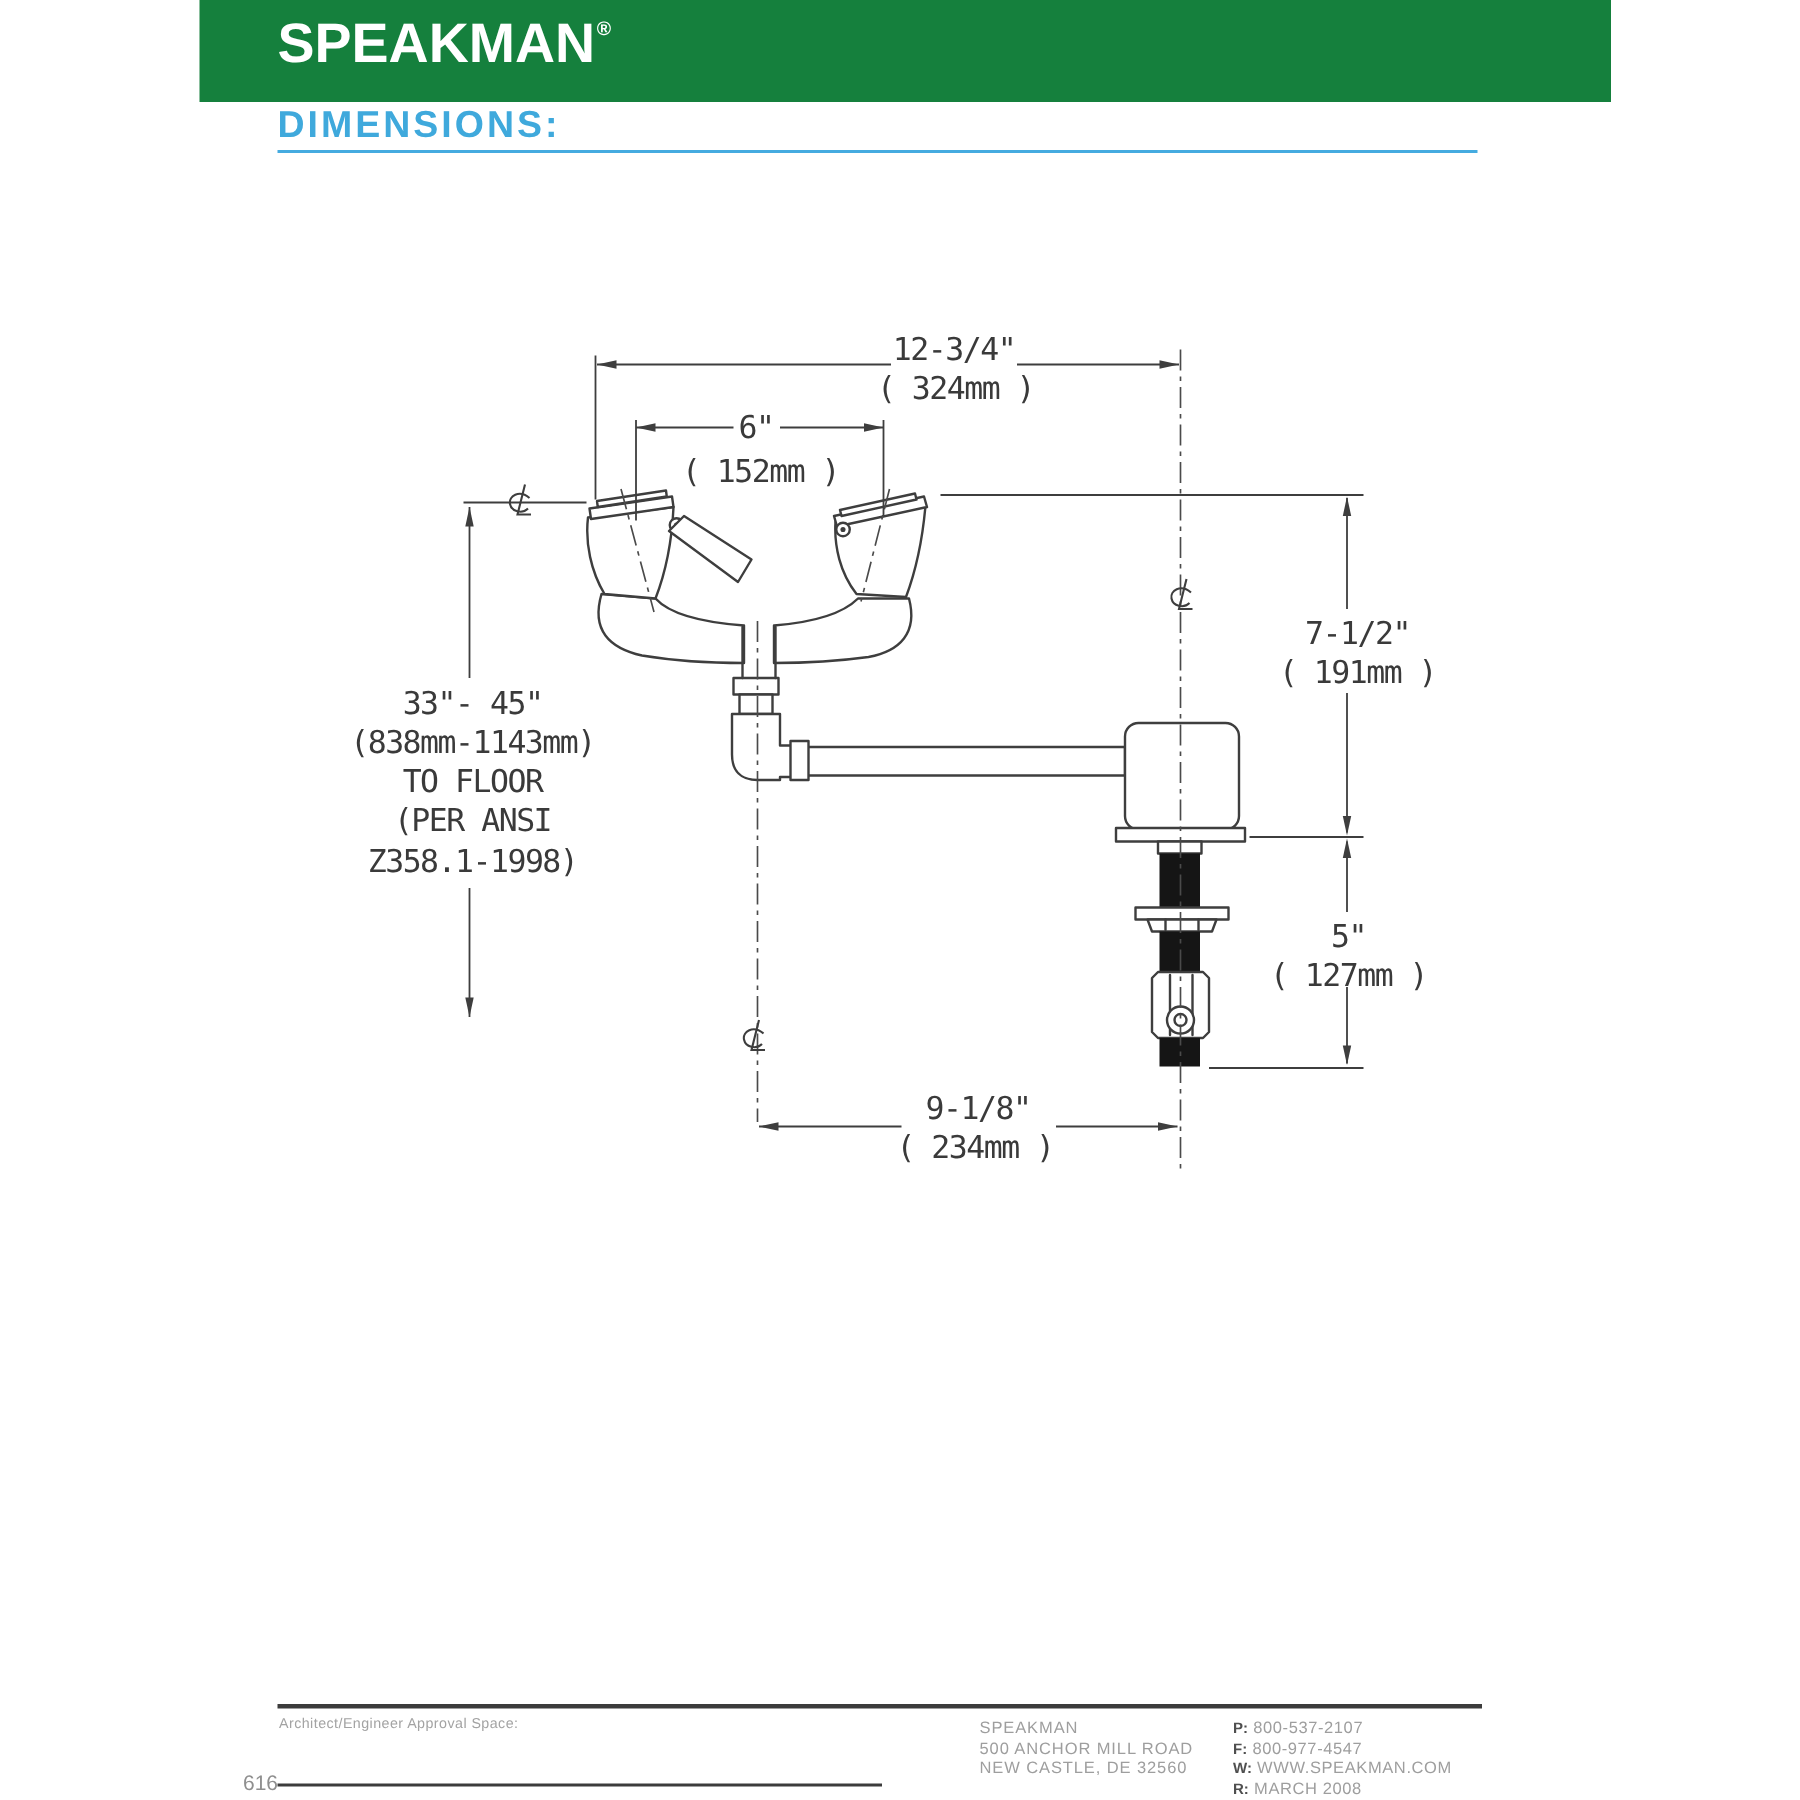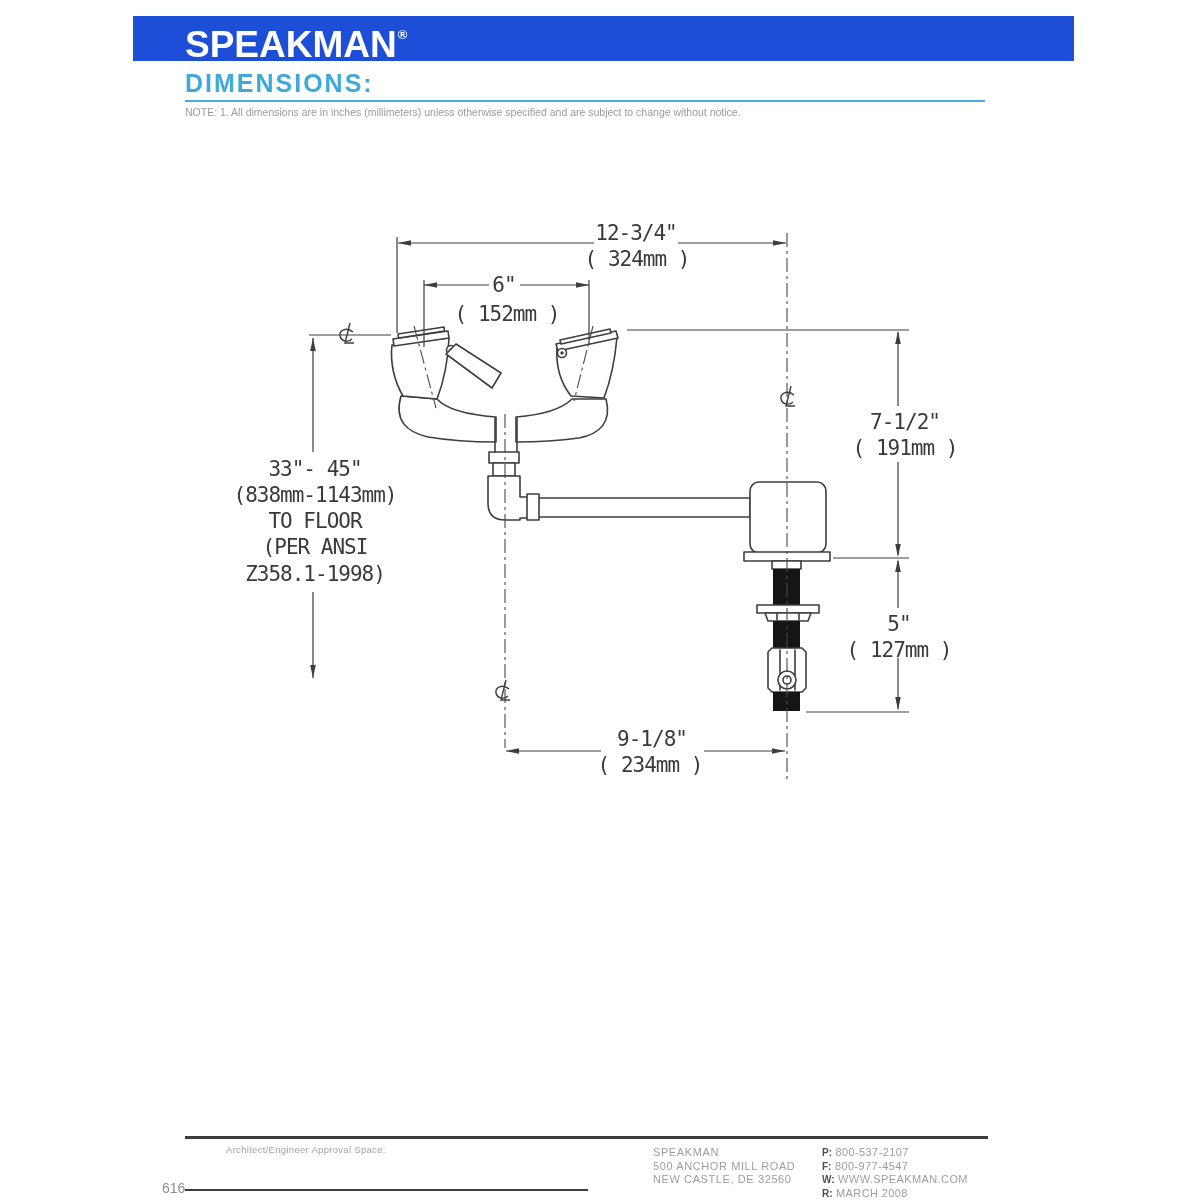--- a/index.html
+++ b/index.html
@@ -2,70 +2,68 @@
 <html><head>
 <meta charset="utf-8">
 <style>
   html,body{margin:0;padding:0;}
   body{
     width:1200px;height:1200px;position:relative;background:#ffffff;
     font-family:"Liberation Sans", sans-serif;overflow:hidden;
   }
   
   .topbar{
-    position:absolute;left:133px;top:0;width:941px;height:45px;
-    background:#1d4ed8;
-    margin-top:16px;
+    position:absolute;left:133px;top:0;width:941px;height:68px;
+    background:#15803d;
   }
   .brand{
     position:absolute;left:52px;top:8px;color:#ffffff;
     font-size:37px;font-weight:bold;letter-spacing:0px;
     font-family:"Liberation Sans", sans-serif;
   }
   .brand sup{font-size:13px;font-weight:bold;vertical-align:18px;margin-left:1px;}
   .section-header{
     position:absolute;left:185px;top:70px;width:860px;
-    display:flex;align-items:flex-start;gap:9px;flex-direction:column;
+    display:flex;align-items:flex-end;gap:9px;
   }
   .section-title{
     color:#3fa9dc;font-size:25px;font-weight:bold;letter-spacing:2px;
     line-height:26px;white-space:nowrap;
   }
   .section-note{
     color:#9b9b9b;font-size:10.5px;line-height:14px;padding-bottom:2px;white-space:nowrap;
   }
   .section-underline{
     position:absolute;left:185px;top:100px;width:800px;height:2px;background:#45abe0;
   }
   
   svg.draw{position:absolute;left:0;top:0;}
   .cad{
     font-family:"DejaVu Sans Mono", monospace;
     font-size:21px;letter-spacing:-1px;fill:#3a3a3a;
   }
   
   .f-line1{position:absolute;left:185px;top:1136px;width:803px;height:2.5px;background:#3c3c3c;}
   .f-line2{position:absolute;left:185px;top:1189px;width:403px;height:2px;background:#3c3c3c;}
-  .f-approval{position:absolute;left:186px;top:1144px;font-size:9.5px;color:#a3a3a3;letter-spacing:0.3px;margin-left:40px;}
+  .f-approval{position:absolute;left:186px;top:1144px;font-size:9.5px;color:#a3a3a3;letter-spacing:0.3px;}
   .f-pagenum{position:absolute;left:162px;top:1180px;font-size:14px;color:#8f8f8f;}
   .f-company{position:absolute;left:653px;top:1146px;font-size:11px;color:#9e9e9e;
              line-height:13.5px;letter-spacing:0.6px;}
   .f-contact{position:absolute;left:822px;top:1146px;font-size:11px;color:#9e9e9e;
              line-height:13.5px;letter-spacing:0.4px;}
   .f-contact b{color:#4f4f4f;font-size:10px;letter-spacing:0;}
 </style>
 </head>
 <body>
 
 <div class="topbar">
   <div class="brand"><span>SPEAKMAN</span><sup>®</sup></div>
 </div>
 <div class="section-header">
   <span class="section-title">DIMENSIONS:</span>
-  <span class="section-note">NOTE: 1. All dimensions are in inches (millimeters) unless otherwise specified and are subject to change without notice.</span>
 </div>
 <div class="section-underline"></div>
 
 <svg class="draw" width="1200" height="1200" viewBox="0 0 1200 1200">
   <defs>
     <g id="clsym" stroke="#3e3e3e" stroke-width="1.4" fill="none">
       <path d="M 3,-13 L -2,7 L 7,7"></path>
       <path d="M 6,-4 C -1,-10 -8,-5 -7,0 C -6,5 1,7 5,3"></path>
     </g>
   </defs>

